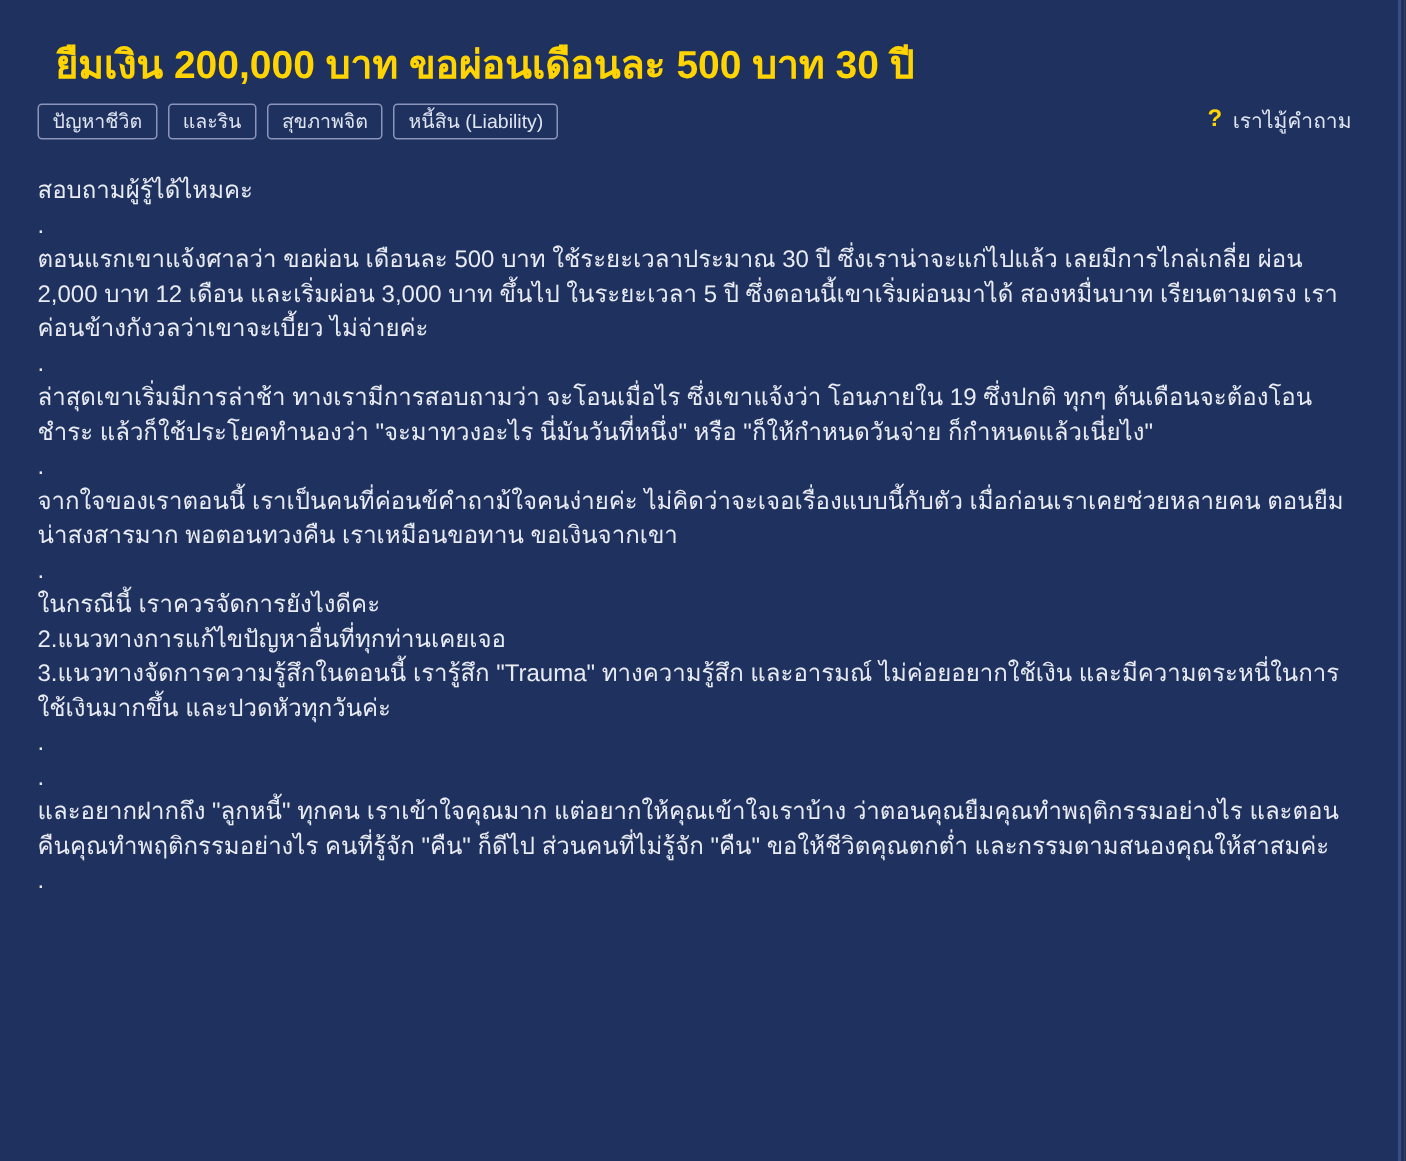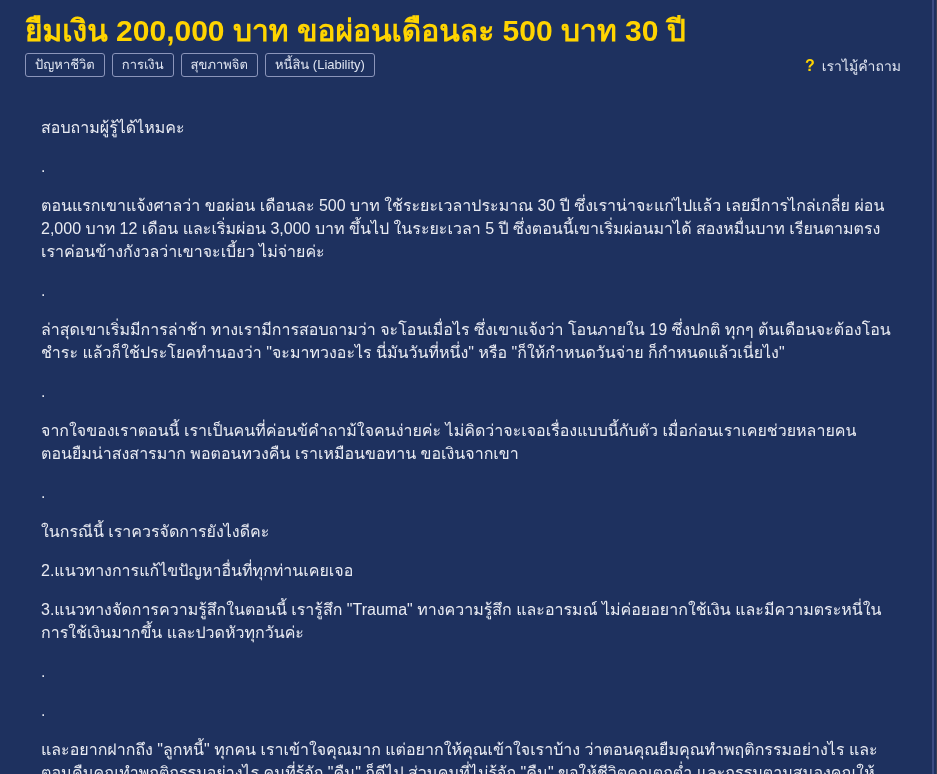--- a/index.html
+++ b/index.html
@@ -17,31 +17,31 @@
   }
   .page{
     position:relative;
     width:937px;
     height:774px;
     background:var(--background);
     overflow:hidden;
     box-sizing:border-box;
   }
   .thread-title{
-    margin:0;
+    margin:12px;
     padding:17px 40px 0 25px;
     color:var(--title);
-    font-size:30px;
+    font-size:26px;
     line-height:28px;
     font-weight:bold;
   }
   .meta-row{
     display:flex;
     justify-content:space-between;
-    align-items:flex-end;
+    align-items:flex-start;
     padding:0 36px 0 25px;
     margin-top:8px;
   }
   .tag-list{
     display:flex;
     gap:7px;
   }
   .tag{
     display:inline-block;
     color:var(--tag-text);
@@ -66,21 +66,21 @@
     font-size:16px;
     font-weight:bold;
   }
   .post-body{
     padding:23px 30px 0 25px;
     color:var(--body-text);
     font-size:16px;
     line-height:23px;
   }
   .post-body p{
-    margin:16px;
+    margin:0;
     word-break:break-word;
   }
   .scrollbar-track{
     position:absolute;
     top:0;
     right:3px;
     width:2px;
     height:774px;
     background:var(--scrollbar);
   }
@@ -96,21 +96,21 @@
 </head>
 <body>
 
 <div class="page">
 
   <h1 class="thread-title">ยืมเงิน 200,000 บาท ขอผ่อนเดือนละ 500 บาท 30 ปี</h1>
 
   <div class="meta-row">
     <div class="tag-list">
       <a class="tag">ปัญหาชีวิต</a>
-      <a class="tag">การเงิน</a>
+      <a class="tag">และริน</a>
       <a class="tag">สุขภาพจิต</a>
       <a class="tag">หนี้สิน (Liability)</a>
     </div>
     <div class="thread-type">
       <span class="qmark-icon">?</span>
       <span>เราไมู้คำถาม</span>
     </div>
   </div>
 
   <div class="post-body">

